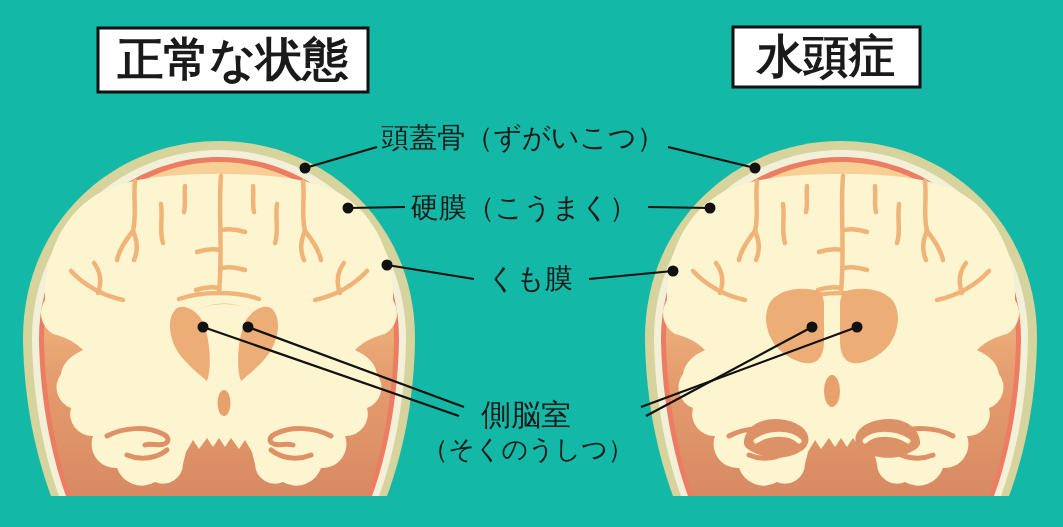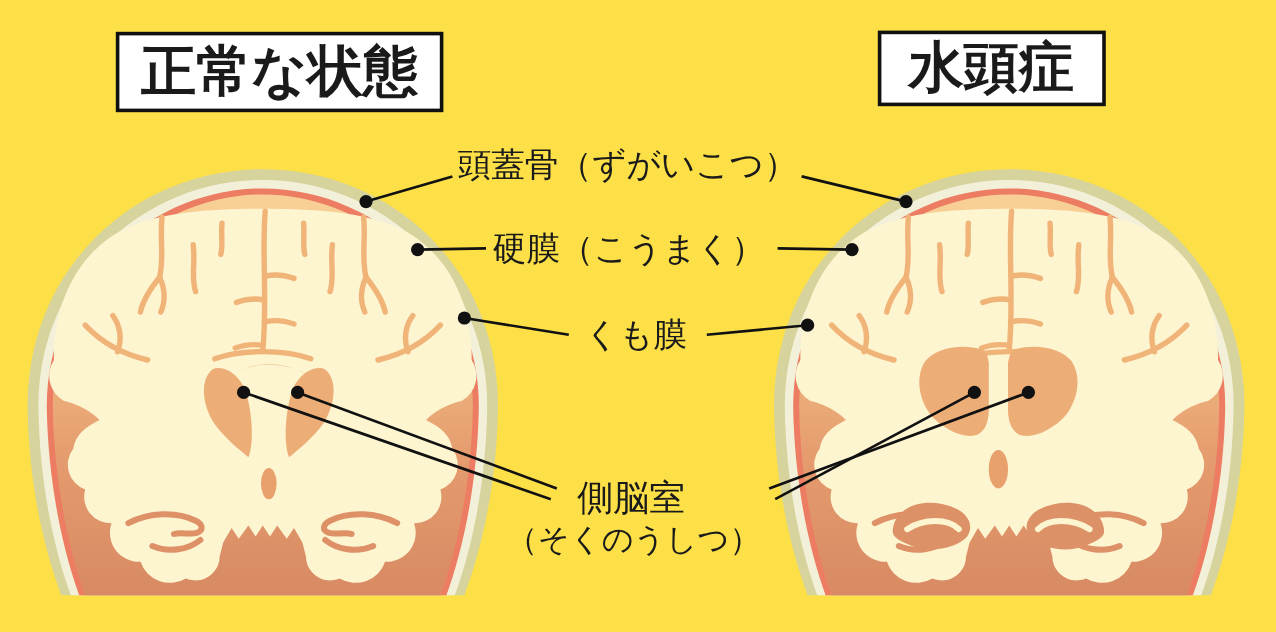--- a/index.html
+++ b/index.html
@@ -1,17 +1,17 @@
 <!DOCTYPE html>
 <html><head>
 <meta charset="utf-8">
 <style>
   html,body{margin:0;padding:0;background:#ffffff;}
   body{width:1063px;height:527px;overflow:hidden;font-family:"Liberation Sans",sans-serif;}
-  .stage{position:relative;width:1063px;height:527px;background:#fde047;}
+  .stage{position:relative;width:1063px;height:527px;background:#14b8a6;}
   svg text{font-family:"Liberation Sans","DejaVu Sans",sans-serif;fill:#1a1a1a;}
   .title-text{font-weight:600;}
   .label-text{font-weight:500;}
 </style>
 </head>
 <body>
 
 <div class="stage">
 <svg width="1063" height="527" viewBox="0 0 1063 527">
   <defs>

